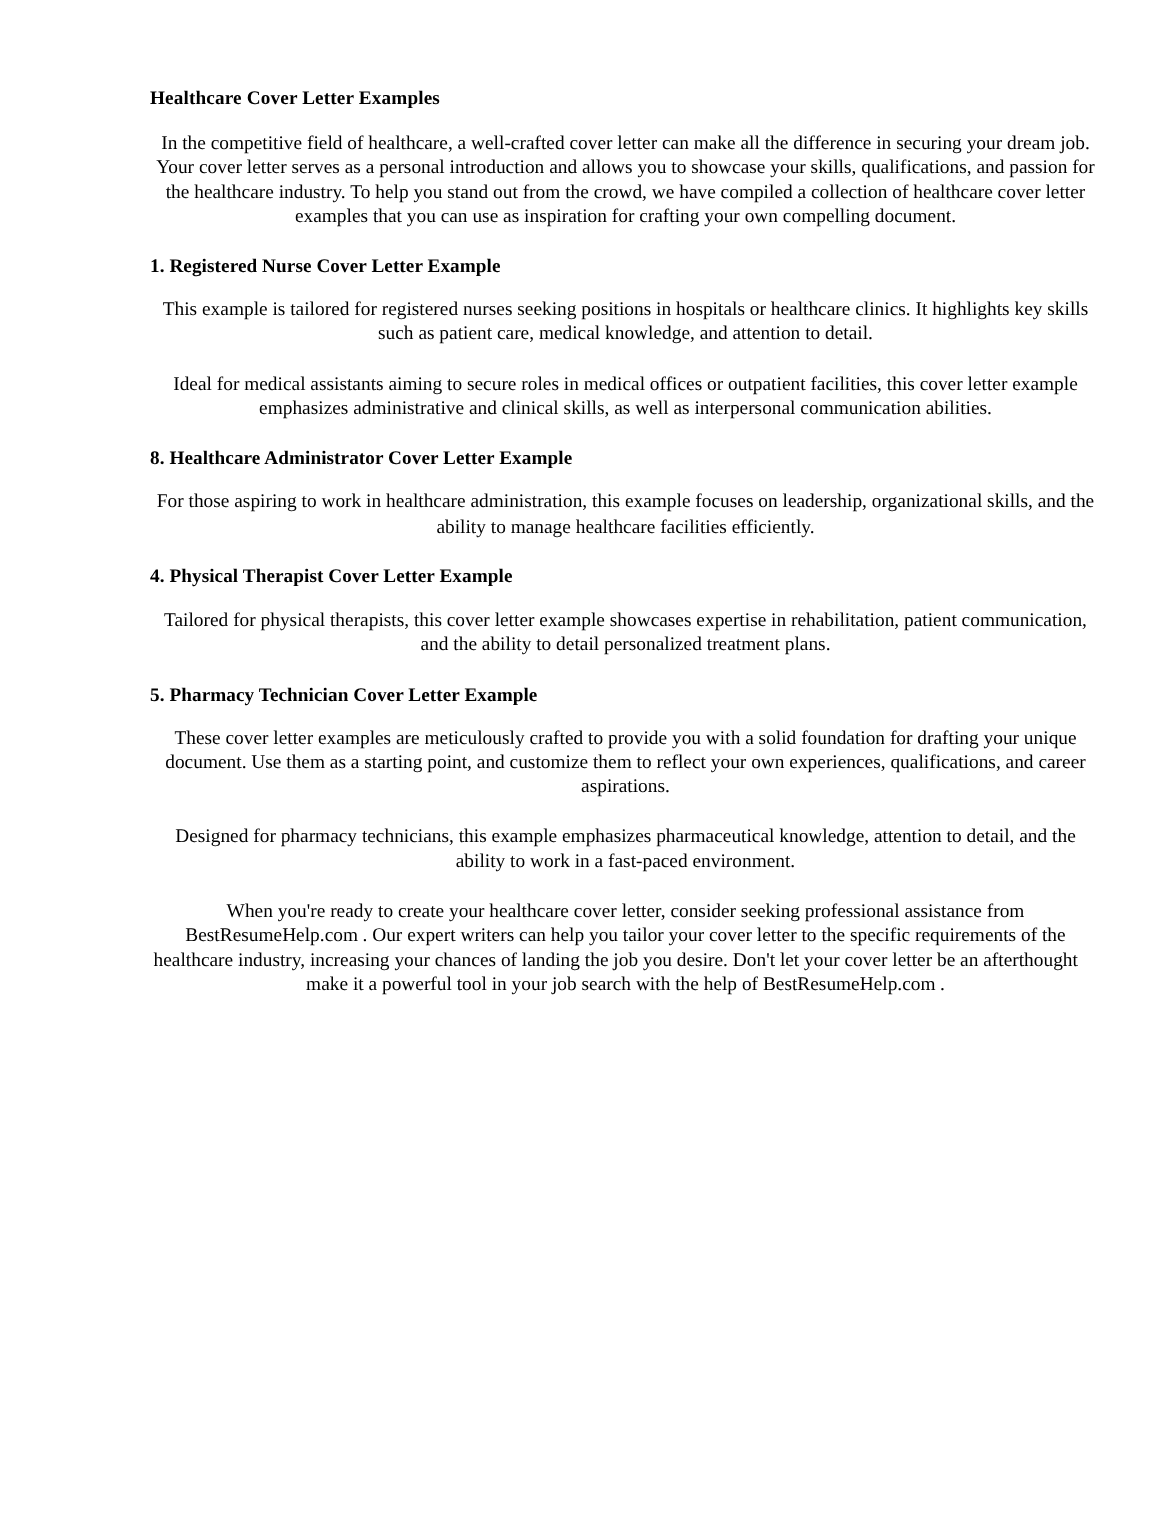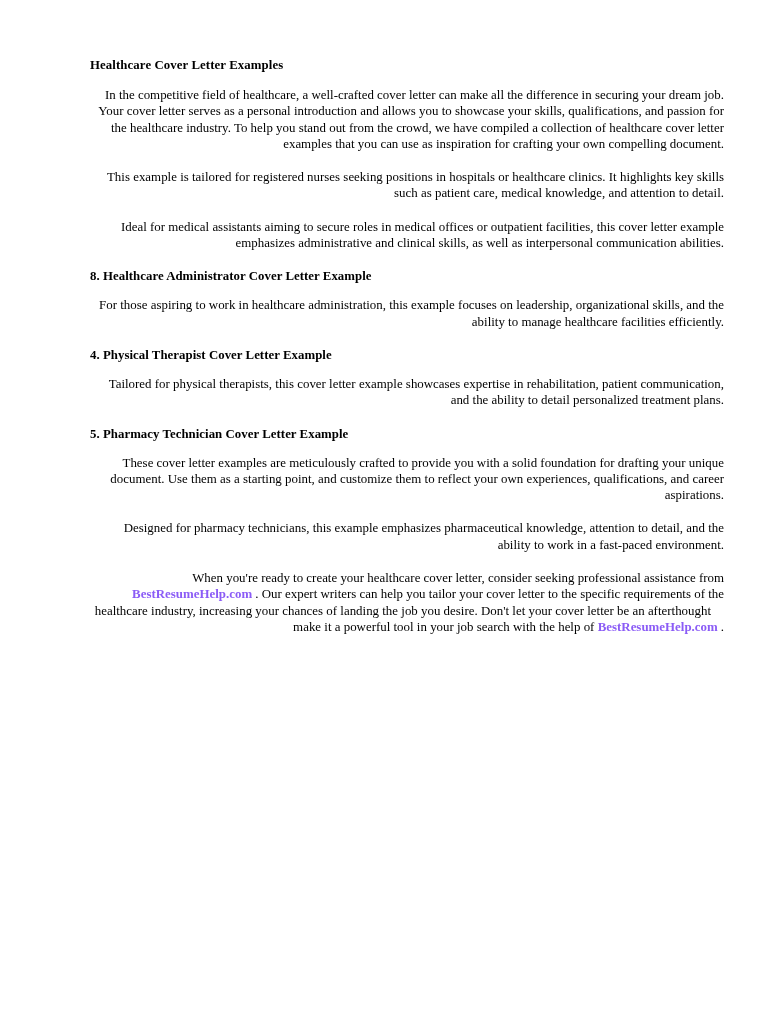--- a/index.html
+++ b/index.html
@@ -17,21 +17,21 @@
   }
   .page {
     position: relative;
     width: 768px;
     height: 1024px;
     background: #ffffff;
     overflow: hidden;
   }
   .content {
     position: absolute;
-    left: 90px;
+    left: 100px;
     top: 57px;
     width: 634px;
   }
   h1.doc-title {
     font-size: 12.8px;
     line-height: 16px;
     font-weight: bold;
     margin: 0 0 14px 0;
     letter-spacing: 0.1px;
   }
@@ -39,29 +39,29 @@
     font-size: 12.8px;
     line-height: 16px;
     font-weight: bold;
     margin: 0 0 13px 0;
     letter-spacing: 0.05px;
   }
   p.body-text {
     font-size: 12.9px;
     line-height: 16.3px;
     margin: 0 0 14px 0;
-    text-align: right;
+    text-align: center;
     letter-spacing: 0.01px;
   }
   p.body-text.tight {
     margin-bottom: 17px;
   }
   .link {
-    color: #8b5cf6;
-    font-weight: bold;
+    color: #000000;
+    font-weight: normal;
     text-decoration: none;
   }
   .dash-gap {
     display: inline-block;
     width: 13px;
   }
   .sp {
     display: inline-block;
     width: 3px;
   }
@@ -69,20 +69,21 @@
 </head>
 <body>
 
 <div class="page">
   <div class="content">
 
     <h1 class="doc-title">Healthcare Cover Letter Examples</h1>
 
     <p class="body-text tight">In the competitive field of healthcare, a well-crafted cover letter can make all the difference in securing your dream job. Your cover letter serves as a personal introduction and allows you to showcase your skills, qualifications, and passion for the healthcare industry. To help you stand out from the crowd, we have compiled a collection of healthcare cover letter examples that you can use as inspiration for crafting your own compelling document.</p>
 
+    <h2 class="section-heading">1. Registered Nurse Cover Letter Example</h2>
     <p class="body-text tight">This example is tailored for registered nurses seeking positions in hospitals or healthcare clinics. It highlights key skills such as patient care, medical knowledge, and attention to detail.</p>
 
     <p class="body-text tight">Ideal for medical assistants aiming to secure roles in medical offices or outpatient facilities, this cover letter example emphasizes administrative and clinical skills, as well as interpersonal communication abilities.</p>
 
     <h2 class="section-heading">8. Healthcare Administrator Cover Letter Example</h2>
     <p class="body-text tight">For those aspiring to work in healthcare administration, this example focuses on leadership, organizational skills, and the ability to manage healthcare facilities efficiently.</p>
 
     <h2 class="section-heading">4. Physical Therapist Cover Letter Example</h2>
     <p class="body-text tight">Tailored for physical therapists, this cover letter example showcases expertise in rehabilitation, patient communication, and the ability to detail personalized treatment plans.</p>
 

